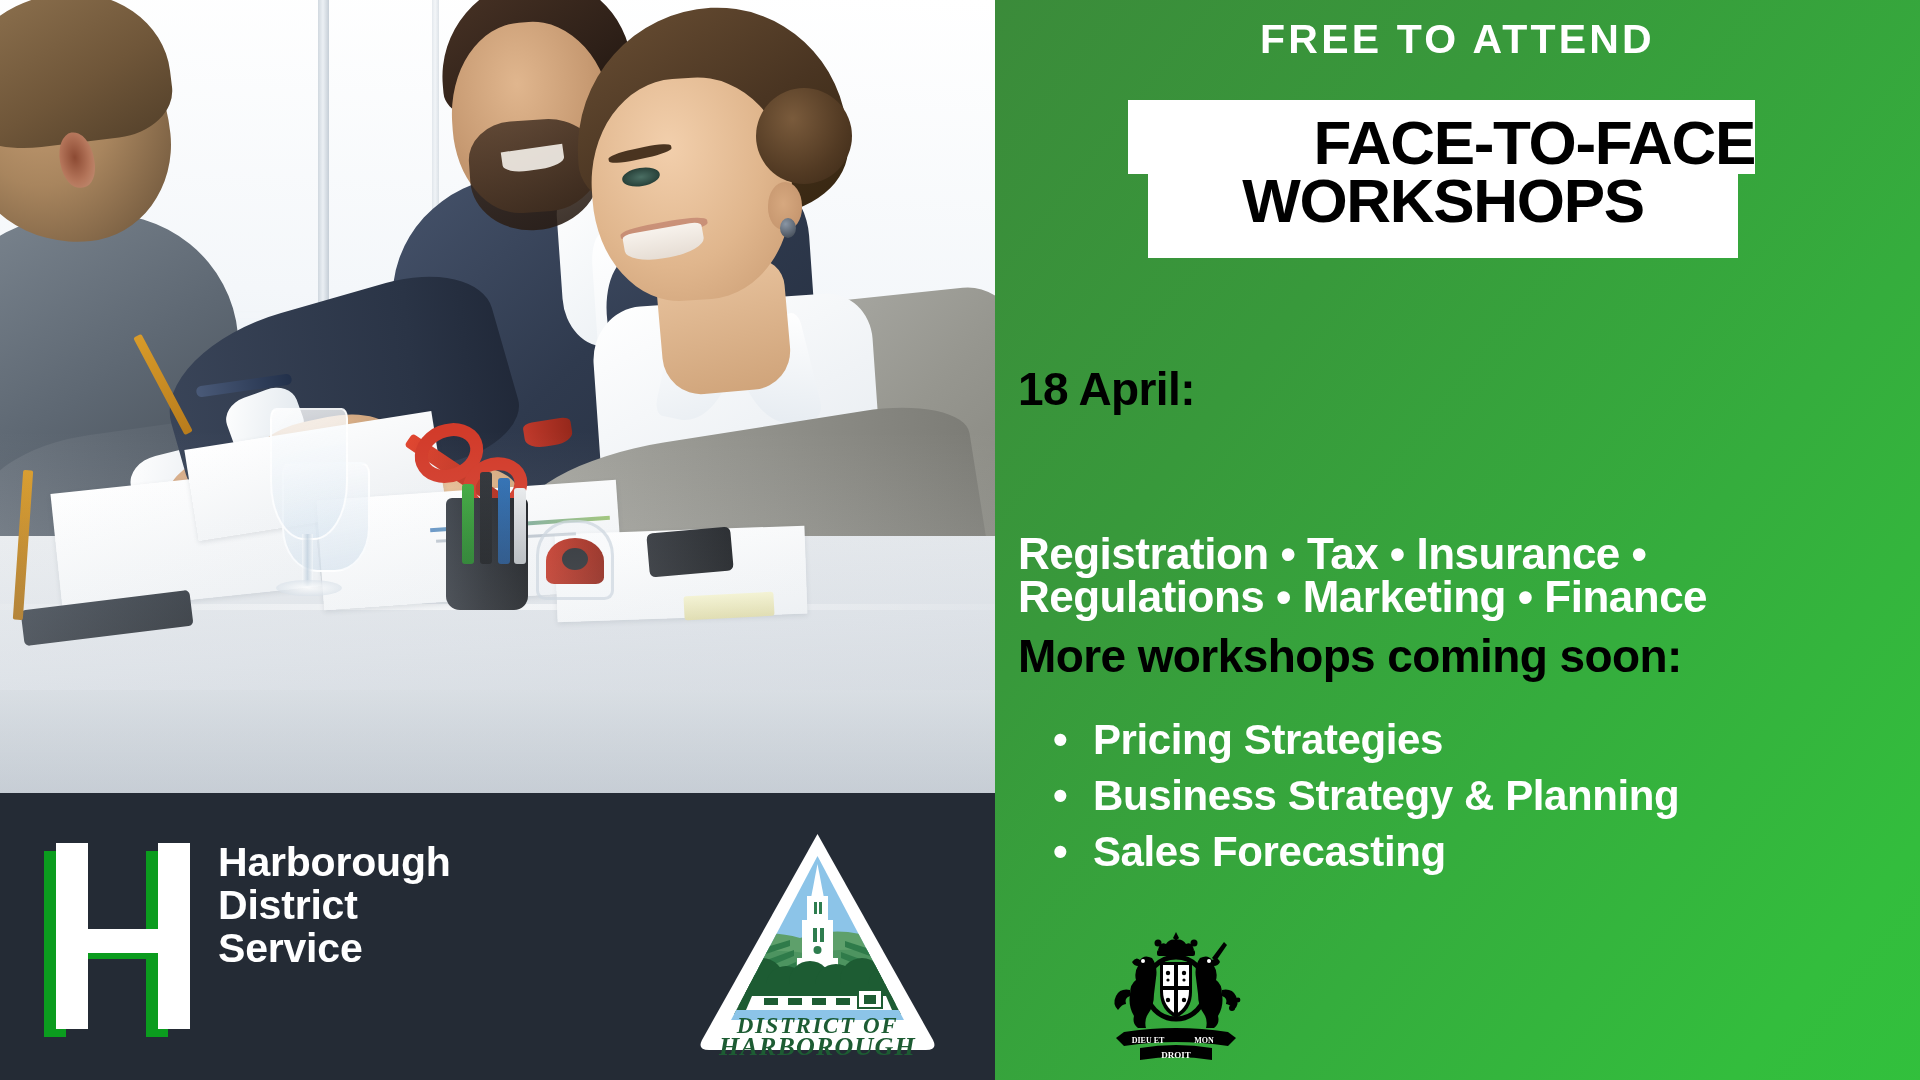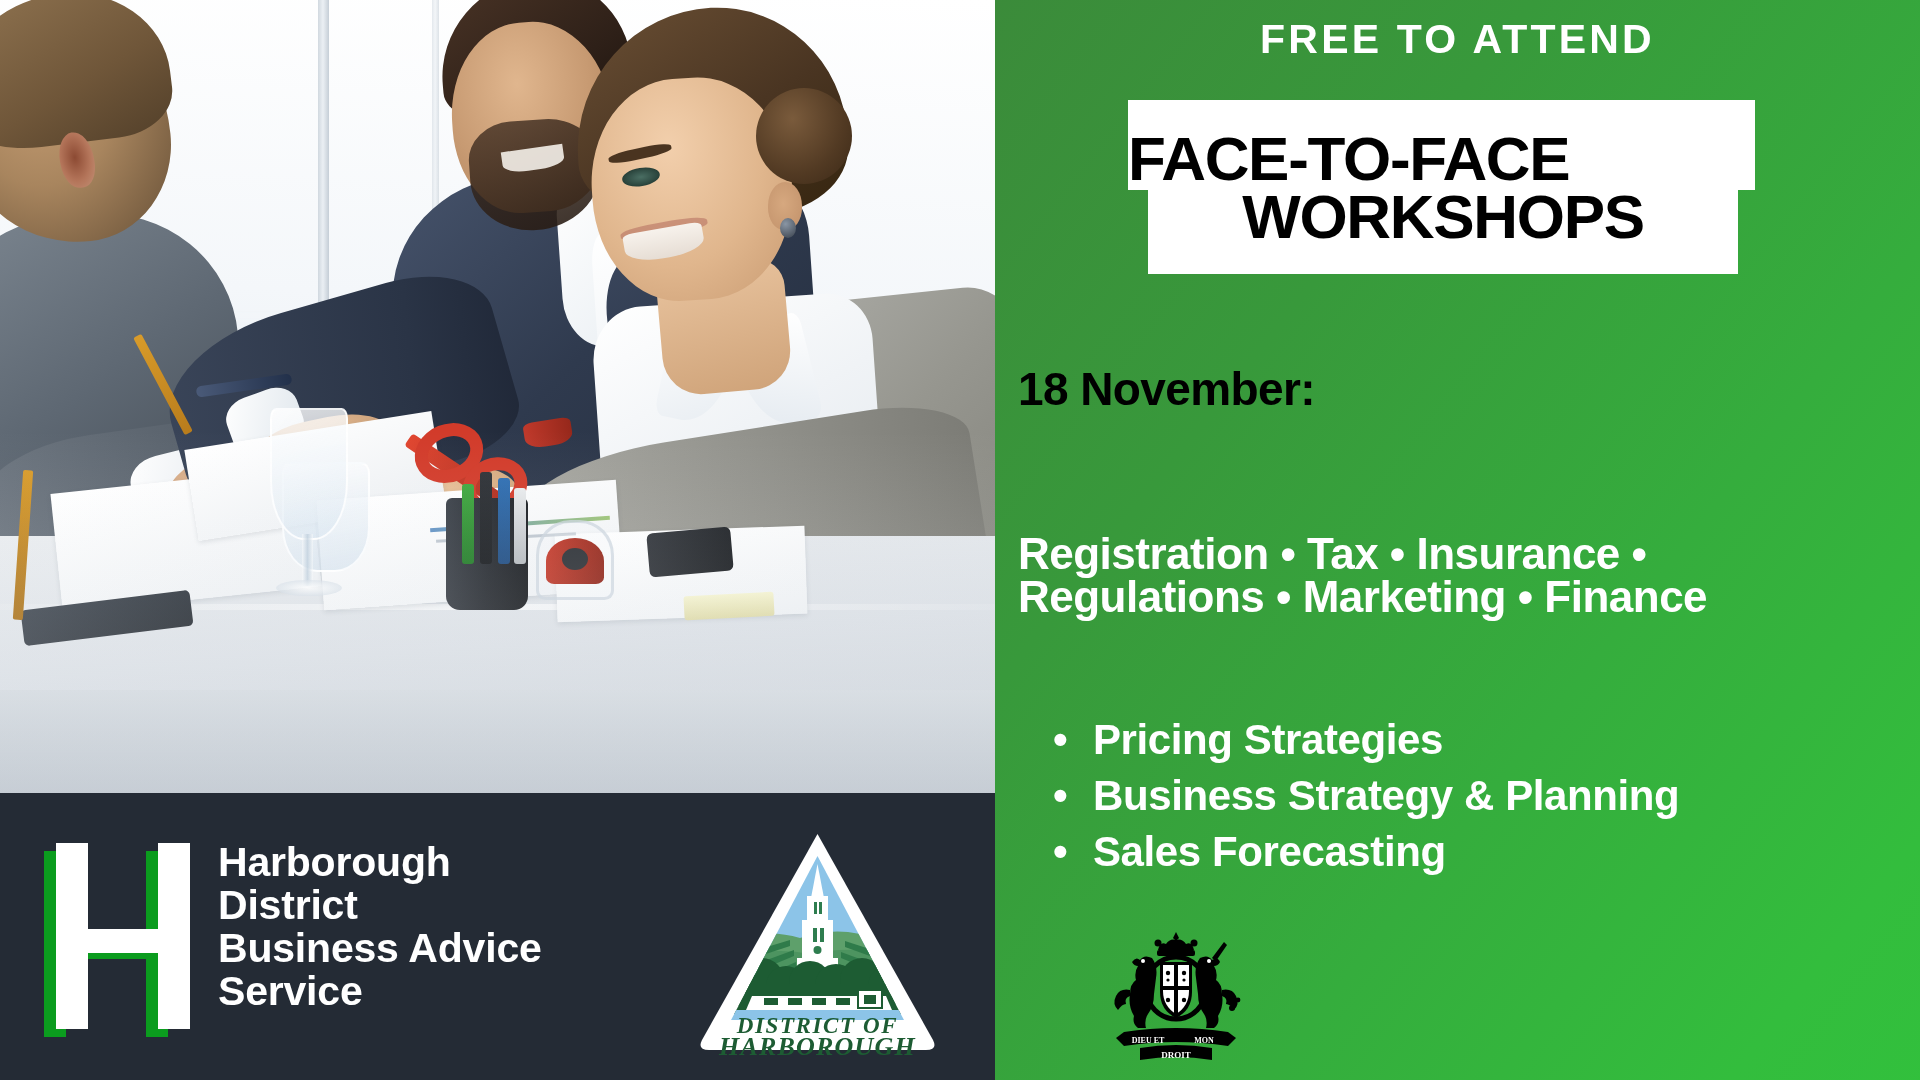--- a/index.html
+++ b/index.html
@@ -406,22 +406,22 @@
   }
   .free-line {
     position:absolute; left:0; top:16px; width:925px;
     text-align:center; color:#ffffff;
     font-weight:bold; font-size:41px; letter-spacing:3.2px;
   }
   .title-block {
     position:absolute; left:133px; top:100px; width:627px;
   }
   .title-top {
-    background:#ffffff; padding:28px 0 0 0; width:627px;
-    text-align:left;
+    background:#ffffff; padding:12px 0 0 0; width:627px;
+    text-align:right;
   }
   .title-bot {
     background:#ffffff; width:590px; margin-left:20px;
     text-align:center; padding:0 0 26px 0;
   }
   .title-line {
     color:#000000; font-weight:bold; font-size:62px; line-height:62px;
     letter-spacing:-1.3px; white-space:nowrap;
   }
   .title-line.l2 { margin-top:-4px; }
@@ -563,21 +563,20 @@
       <div class="shadow h-sr"></div>
       <div class="shadow h-sx"></div>
       <div class="bar h-bl"></div>
       <div class="bar h-br"></div>
       <div class="bar h-bx"></div>
     </div>
 
     <div class="org-name">
       <span class="ln">Harborough</span>
       <span class="ln">District</span>
-      <span class="ln">Business Advice</span>
       <span class="ln">Service</span>
     </div>
   </div>
 
   <div class="crest">
     <svg viewBox="0 0 255 228" xmlns="http://www.w3.org/2000/svg">
       <path d="M127.5 6 L243 212 Q248 222 236 222 L19 222 Q7 222 12 212 Z" fill="#ffffff"></path>
       <clipPath id="inner">
         <path d="M127.5 28 L215 194 L40 194 Z"></path>
       </clipPath>
@@ -641,25 +640,26 @@
 
     <div class="title-block">
       <div class="title-top">
         <div class="title-line">FACE-TO-FACE</div>
       </div>
       <div class="title-bot">
         <div class="title-line l2">WORKSHOPS</div>
       </div>
     </div>
 
-    <div class="date-line">18 November:</div>
+    <div class="date-line">18 April:</div>
 
     <div class="topic-l1">Registration • Tax • Insurance •</div>
     <div class="topic-l2">Regulations • Marketing • Finance</div>
 
+    <div class="more-line">More workshops coming soon:</div>
 
     <ul class="bullets">
       <li>Pricing Strategies</li>
       <li>Business Strategy &amp; Planning</li>
       <li>Sales Forecasting</li>
     </ul>
 
     <div class="ukg">
       <div class="ukg-crest">
         <svg viewBox="0 0 152 136" xmlns="http://www.w3.org/2000/svg">

